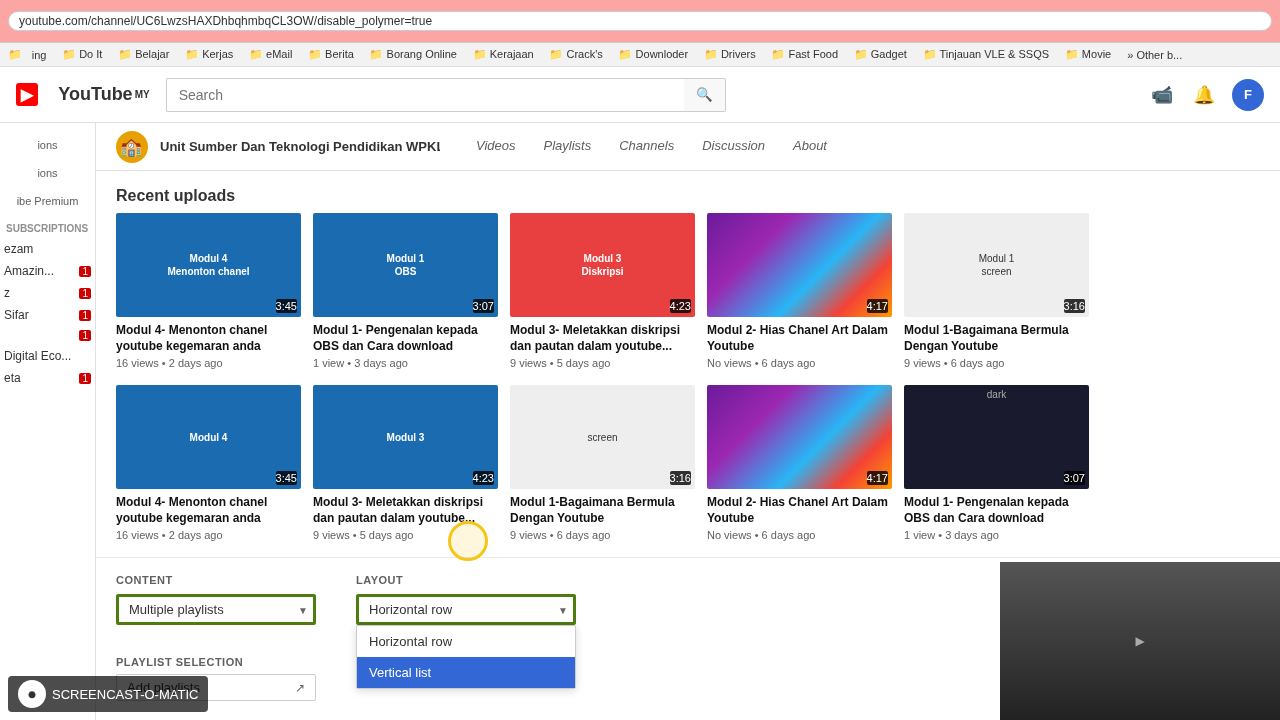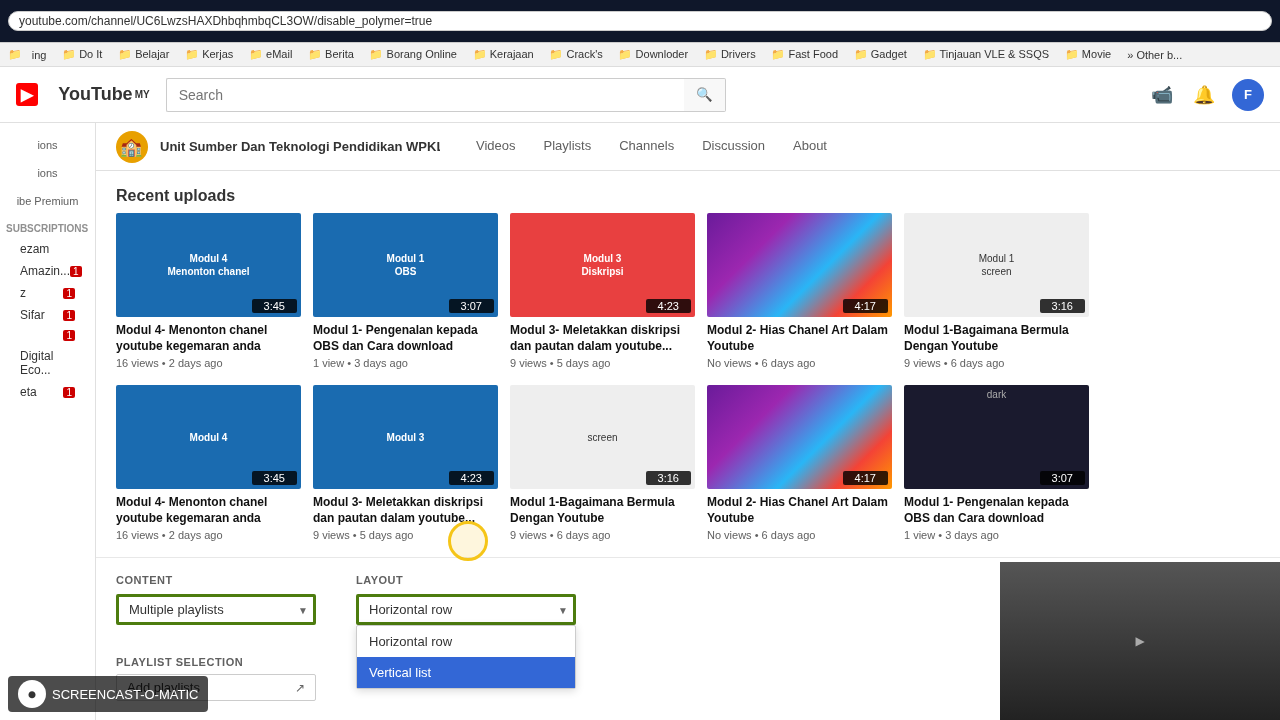--- a/index.html
+++ b/index.html
@@ -1,20 +1,20 @@
 <!DOCTYPE html>
 <html><head>
   <meta charset="utf-8">
   <style>
     * { box-sizing: border-box; margin: 0; padding: 0; }
     body { font-family: Arial, sans-serif; font-size: 13px; background: #f9f9f9; overflow: hidden; width: 1280px; height: 720px; }
 
     
     .browser-bar {
-      background: #0f172a;
+      background: #fca5a5;
       border-bottom: 1px solid #ccc;
       padding: 21px 8px;
       display: flex;
       align-items: center;
       gap: 6px;
       height: 28px;
     }
     .browser-bar .url-bar {
       flex: 1;
       background: white;
@@ -141,21 +141,21 @@
       cursor: pointer;
     }
     .sidebar-section-title {
       padding: 8px 6px 4px;
       font-size: 10px;
       font-weight: bold;
       color: #909090;
       text-transform: uppercase;
     }
     .sidebar-subscription {
-      padding: 4px 20px;
+      padding: 4px 4px;
       font-size: 12px;
       color: #333;
       display: flex;
       align-items: center;
       justify-content: space-between;
       cursor: pointer;
     }
     .sub-count {
       background: #cc0000;
       color: white;
@@ -201,20 +201,21 @@
       overflow: hidden;
       max-width: 280px;
     }
     .channel-tab {
       padding: 12px 12px;
       font-size: 13px;
       color: #606060;
       cursor: pointer;
       border-bottom: 2px solid transparent;
       white-space: nowrap;
+      font-style: italic;
     }
 
     
     .section-title {
       font-size: 16px;
       font-weight: bold;
       color: #333;
       padding: 16px 20px 8px;
     }
     .video-grid {
@@ -237,21 +238,21 @@
       border-radius: 2px;
       overflow: hidden;
     }
     .video-duration {
       position: absolute;
       bottom: 4px;
       right: 4px;
       background: rgba(0,0,0,0.8);
       color: white;
       font-size: 11px;
-      padding: 1px 12px;
+      padding: 1px 0;
       border-radius: 2px;
     }
     .video-title {
       font-size: 12px;
       font-weight: bold;
       color: #111;
       margin-top: 6px;
       line-height: 1.3;
       max-height: 2.6em;
       overflow: hidden;

